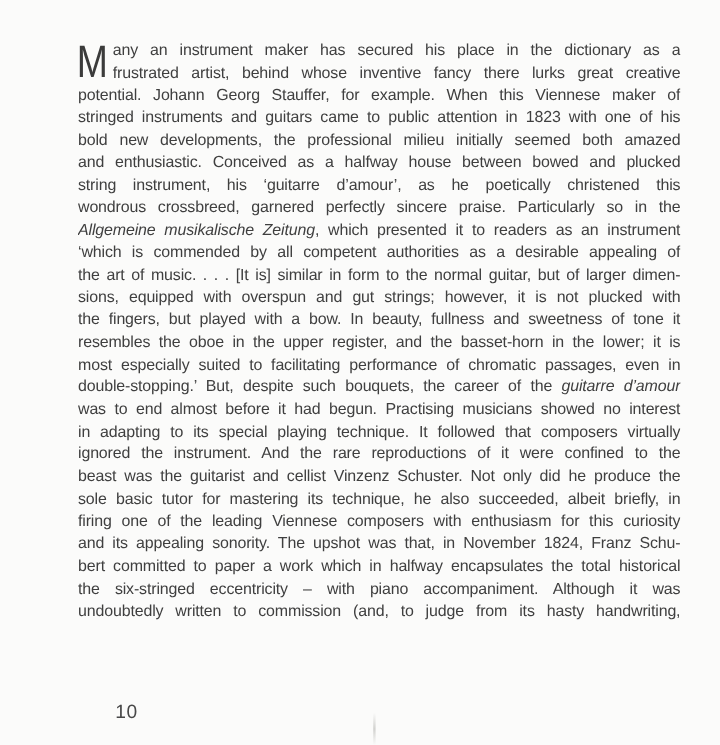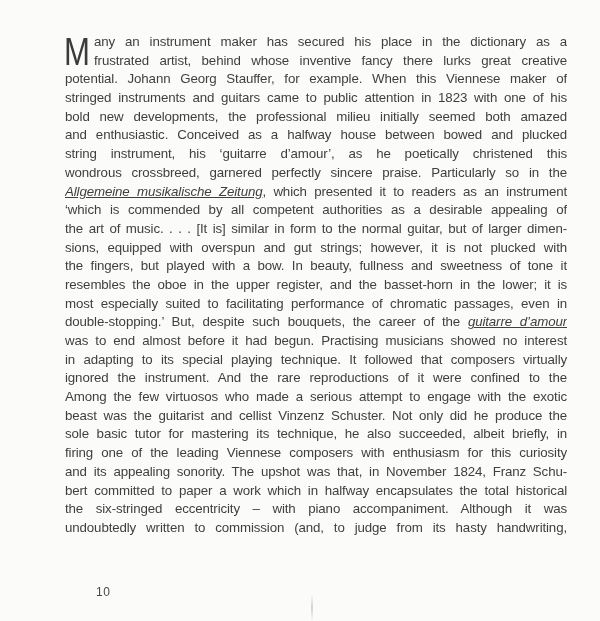--- a/index.html
+++ b/index.html
@@ -39,26 +39,26 @@
     left: -1px;
     top: 0;
     display: inline-block;
     font-size: 38px;
     line-height: 38px;
     letter-spacing: 0;
     color: #3b3b3b;
     transform: scaleX(0.82);
     transform-origin: left center;
   }
-  .it { font-style: italic; text-decoration: underline; }
+  .it { font-style: italic; }
   .page-number {
     position: absolute;
     left: 96px;
     top: 585px;
-    font-size: 12px;
+    font-size: 16px;
     letter-spacing: 0.6px;
     color: #484848;
   }
   .artifact {
     position: absolute;
     left: 311px;
     top: 594px;
     width: 2px;
     height: 27px;
     background: linear-gradient(to bottom, rgba(160,160,155,0) 0%, rgba(160,160,155,0.45) 50%, rgba(160,160,155,0) 100%);
@@ -85,21 +85,20 @@
         <div class="line"><span>sions, equipped with overspun and gut strings; however, it is not plucked with</span></div>
         <div class="line"><span>the fingers, but played with a bow. In beauty, fullness and sweetness of tone it</span></div>
         <div class="line"><span>resembles the oboe in the upper register, and the basset-horn in the lower; it is</span></div>
         <div class="line"><span>most especially suited to facilitating performance of chromatic passages, even in</span></div>
         <div class="line"><span>double-stopping.’ But, despite such bouquets, the career of the </span><span class="it">guitarre d’amour</span></div>
         <div class="line"><span>was to end almost before it had begun. Practising musicians showed no interest</span></div>
         <div class="line"><span>in adapting to its special playing technique. It followed that composers virtually</span></div>
         <div class="line"><span>ignored the instrument. And the rare reproductions of it were confined to the</span></div>
       </div>
       <div class="para">
-        <div class="line"><span>Among the few virtuosos who made a serious attempt to engage with the exotic</span></div>
         <div class="line"><span>beast was the guitarist and cellist Vinzenz Schuster. Not only did he produce the</span></div>
         <div class="line"><span>sole basic tutor for mastering its technique, he also succeeded, albeit briefly, in</span></div>
         <div class="line"><span>firing one of the leading Viennese composers with enthusiasm for this curiosity</span></div>
         <div class="line"><span>and its appealing sonority. The upshot was that, in November 1824, Franz Schu-</span></div>
         <div class="line"><span>bert committed to paper a work which in halfway encapsulates the total historical</span></div>
         <div class="line"><span>the six-stringed eccentricity – with piano accompaniment. Although it was</span></div>
         <div class="line"><span>undoubtedly written to commission (and, to judge from its hasty handwriting,</span></div>
       </div>
     </div>
   <div class="page-number">10</div>

